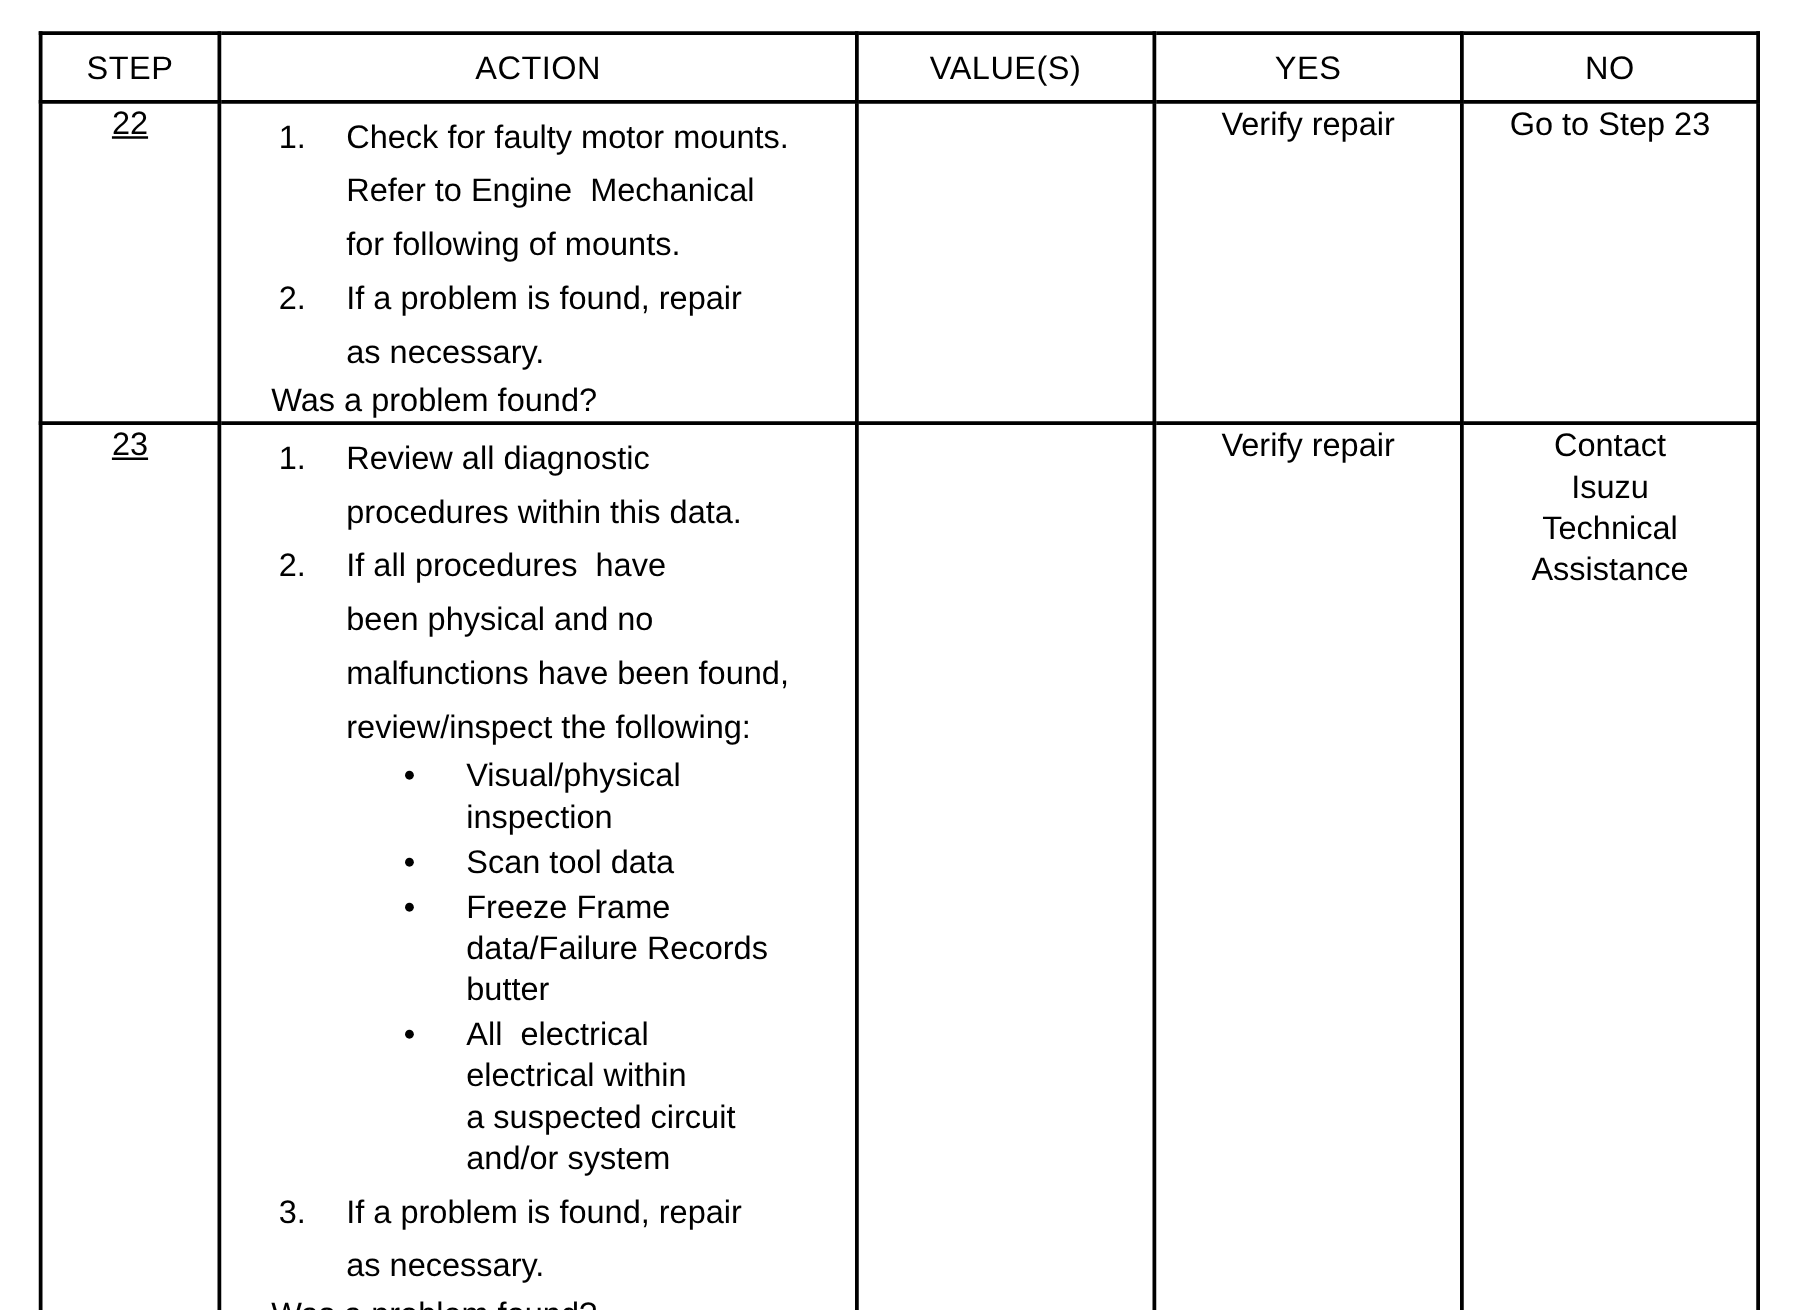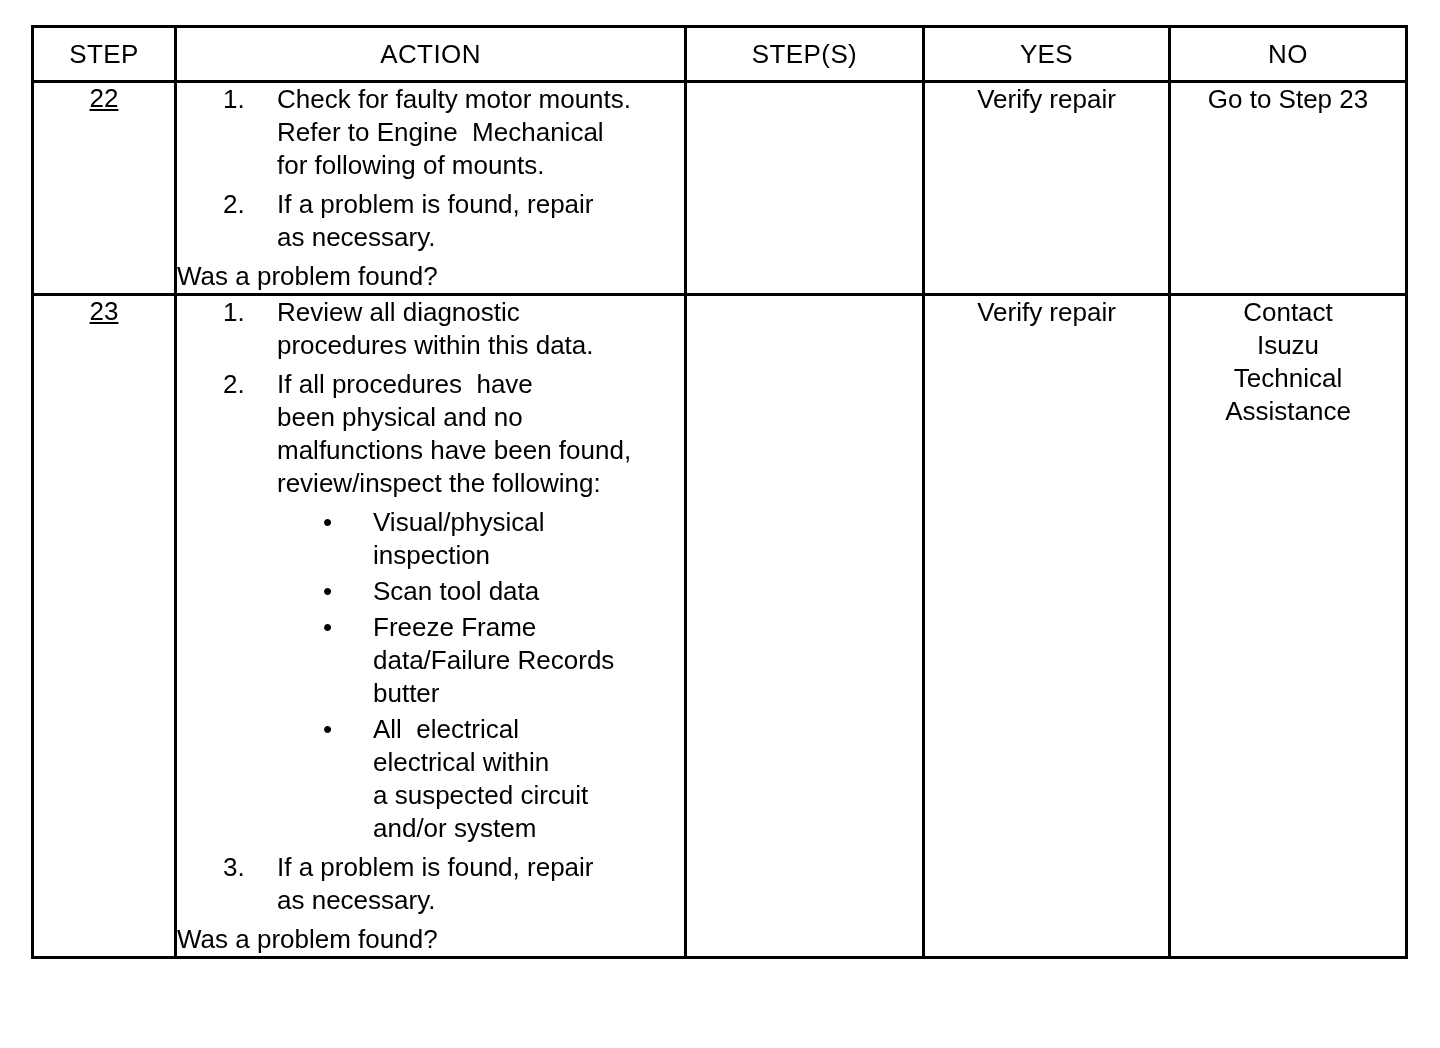--- a/index.html
+++ b/index.html
@@ -87,21 +87,21 @@
     top: 0;
     width: 40px;
     text-align: left;
     font-size: 26px;
     line-height: 33px;
   }
   .proc-text {
     font-size: 26px;
     line-height: 33px;
   }
-  .proc-line { display: block; white-space: pre; }
+  .proc-line { display: block; white-space: pre; margin-top: 10px; }
 
   
   .bullet-list {
     margin: 4px 0 6px 0;
     padding: 0;
     list-style: none;
   }
   .bullet-item {
     position: relative;
     padding-left: 196px;
@@ -117,20 +117,21 @@
     line-height: 33px;
   }
   .bullet-line { display: block; white-space: pre; }
 
   
   .proc-question {
     font-size: 26px;
     line-height: 33px;
     margin-top: 4px;
     white-space: pre;
+    padding-left: 40px;
   }
 
   
   .value-cell { padding: 16px 8px; }
 
   .yes-cell,
   .no-cell {
     padding: 16px 8px;
     text-align: center;
     font-size: 26px;
@@ -149,21 +150,21 @@
       <col class="c-action">
       <col class="c-value">
       <col class="c-yes">
       <col class="c-no">
     </colgroup>
 
     <thead>
       <tr>
         <th class="hdr-cell">STEP</th>
         <th class="hdr-cell">ACTION</th>
-        <th class="hdr-cell">STEP(S)</th>
+        <th class="hdr-cell">VALUE(S)</th>
         <th class="hdr-cell">YES</th>
         <th class="hdr-cell">NO</th>
       </tr>
     </thead>
 
     <tbody>
 
       <tr>
         <td class="step-cell">22</td>
 

